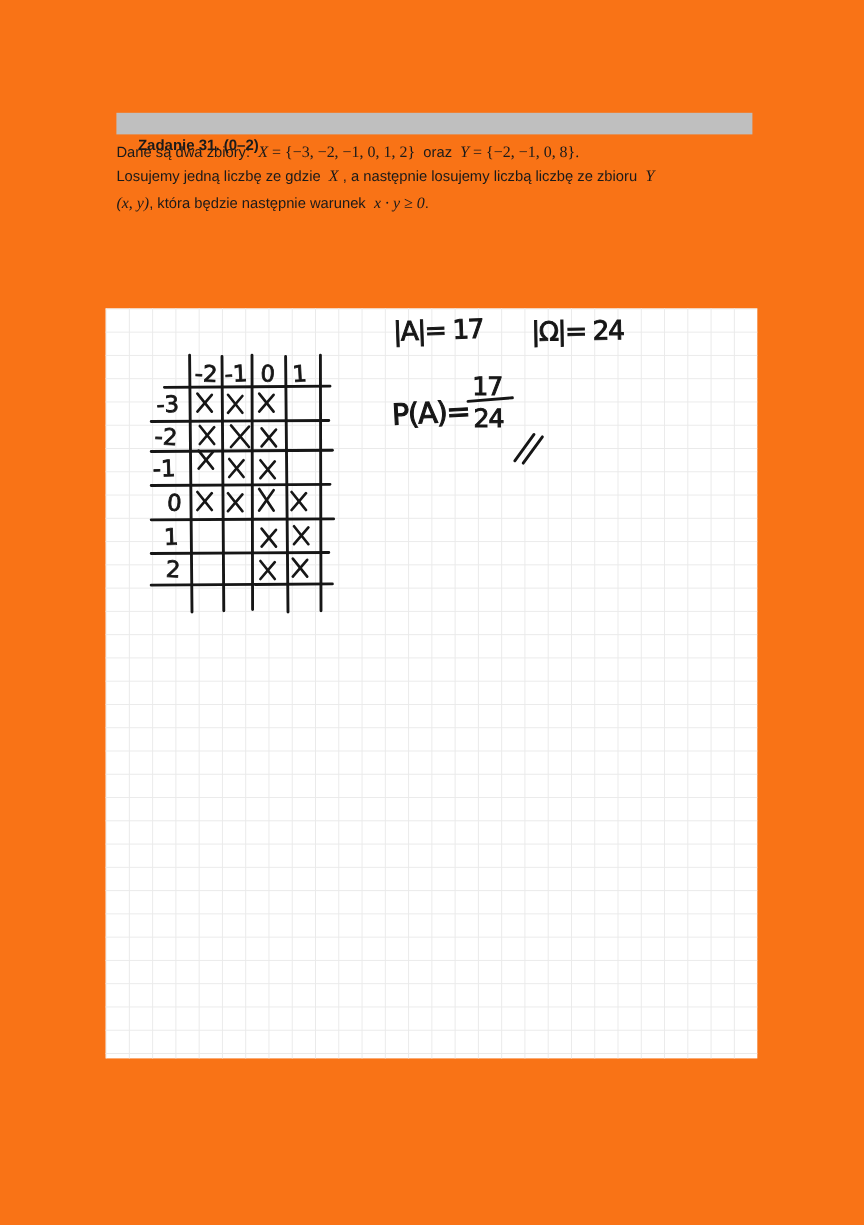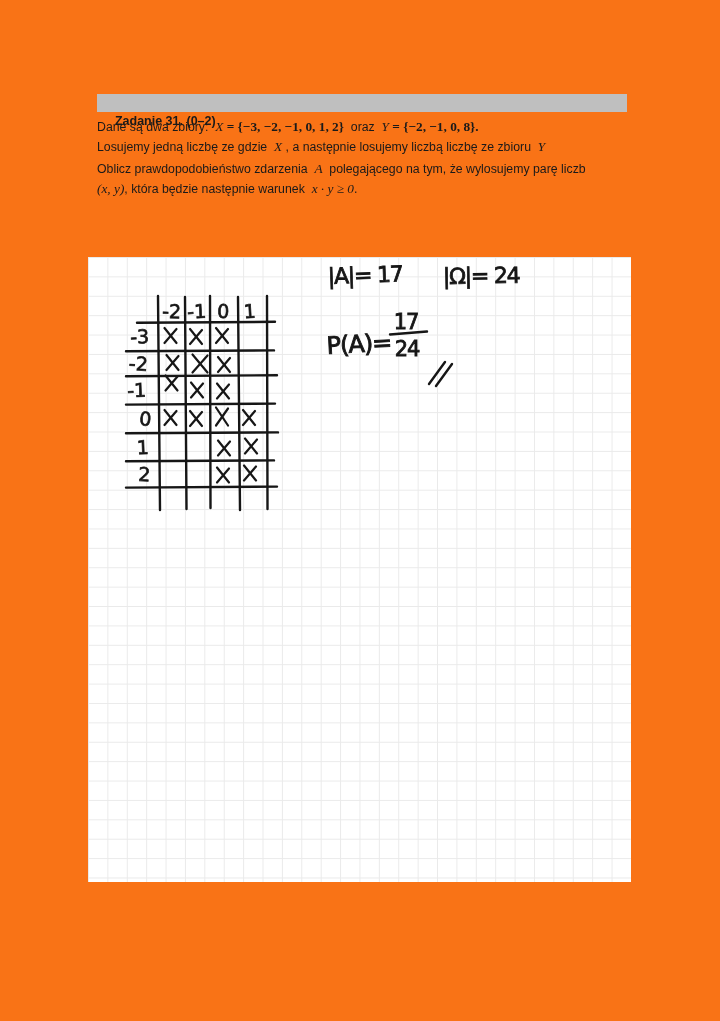--- a/index.html
+++ b/index.html
@@ -18,21 +18,21 @@
     font-weight:bold;font-size:12.5px;line-height:18px;
     padding-left:4px;box-sizing:border-box;
     white-space:pre;
   }
   .problem{
     position:absolute;left:97px;top:117px;width:560px;
     font-size:12.3px;
   }
   .problem .line{height:20px;line-height:20px;white-space:pre;}
   .problem .para-gap{height:2px;}
-  .seg-m{font-family:"Liberation Serif",serif;font-size:13.3px;font-weight:bold;}
+  .seg-m{font-family:"Liberation Serif",serif;font-size:13.3px;}
   .seg-mi{font-family:"Liberation Serif",serif;font-style:italic;font-size:13.3px;}
   .grid-paper{
     position:absolute;left:88px;top:257px;width:543px;height:625px;
     background-color:#ffffff;
     background-image:
       linear-gradient(to right,#eaeaea 1px,transparent 1px),
       linear-gradient(to bottom,#eaeaea 1px,transparent 1px);
     background-size:19.4px 19.4px;
   }
   .hand{position:absolute;left:0;top:0;}
@@ -42,21 +42,20 @@
 <body>
 
 <div class="page" style="color: rgb(26, 26, 26); background: #f97316;">
   <div class="task-header" style="background: rgb(191, 191, 191);">
     <span>Zadanie 31. (0–2)</span>
   </div>
   <div class="problem">
       <div class="line"><span class="">Dane są dwa zbiory:  </span><span class="seg-mi">X</span><span class="seg-m"> = {−3, −2, −1, 0, 1, 2}</span><span class="">  oraz  </span><span class="seg-mi">Y</span><span class="seg-m"> = {−2, −1, 0, 8}.</span></div>
       <div class="line"><span class="">Losujemy jedną liczbę ze gdzie  </span><span class="seg-mi">X</span><span class=""> , a następnie losujemy liczbą liczbę ze zbioru  </span><span class="seg-mi">Y</span></div>
       <div class="para-gap"></div>
-      <div class="line"><span class="">Oblicz prawdopodobieństwo zdarzenia  </span><span class="seg-mi">A</span><span class="">  polegającego na tym, że wylosujemy parę liczb</span></div>
       <div class="line"><span class="seg-mi">(x, y)</span><span class="">, która będzie następnie warunek  </span><span class="seg-mi">x · y ≥ 0</span><span class="">.</span></div>
     </div>
   <div class="grid-paper" style="background-image: linear-gradient(to right, rgb(234, 234, 234) 1px, transparent 1px), linear-gradient(rgb(234, 234, 234) 1px, transparent 1px);">
     <svg class="hand" width="543" height="625" viewBox="0 0 543 625" xmlns="http://www.w3.org/2000/svg">
         <g>
           <line x1="70" y1="39" x2="72" y2="253" stroke="#161616" stroke-width="2.4" stroke-linecap="round"></line>
           <line x1="97" y1="40" x2="98.5" y2="252" stroke="#161616" stroke-width="2.4" stroke-linecap="round"></line>
           <line x1="122" y1="39" x2="122.5" y2="251" stroke="#161616" stroke-width="2.4" stroke-linecap="round"></line>
           <line x1="150" y1="40" x2="152" y2="253" stroke="#161616" stroke-width="2.4" stroke-linecap="round"></line>
           <line x1="179" y1="39" x2="179.5" y2="252" stroke="#161616" stroke-width="2.4" stroke-linecap="round"></line>

